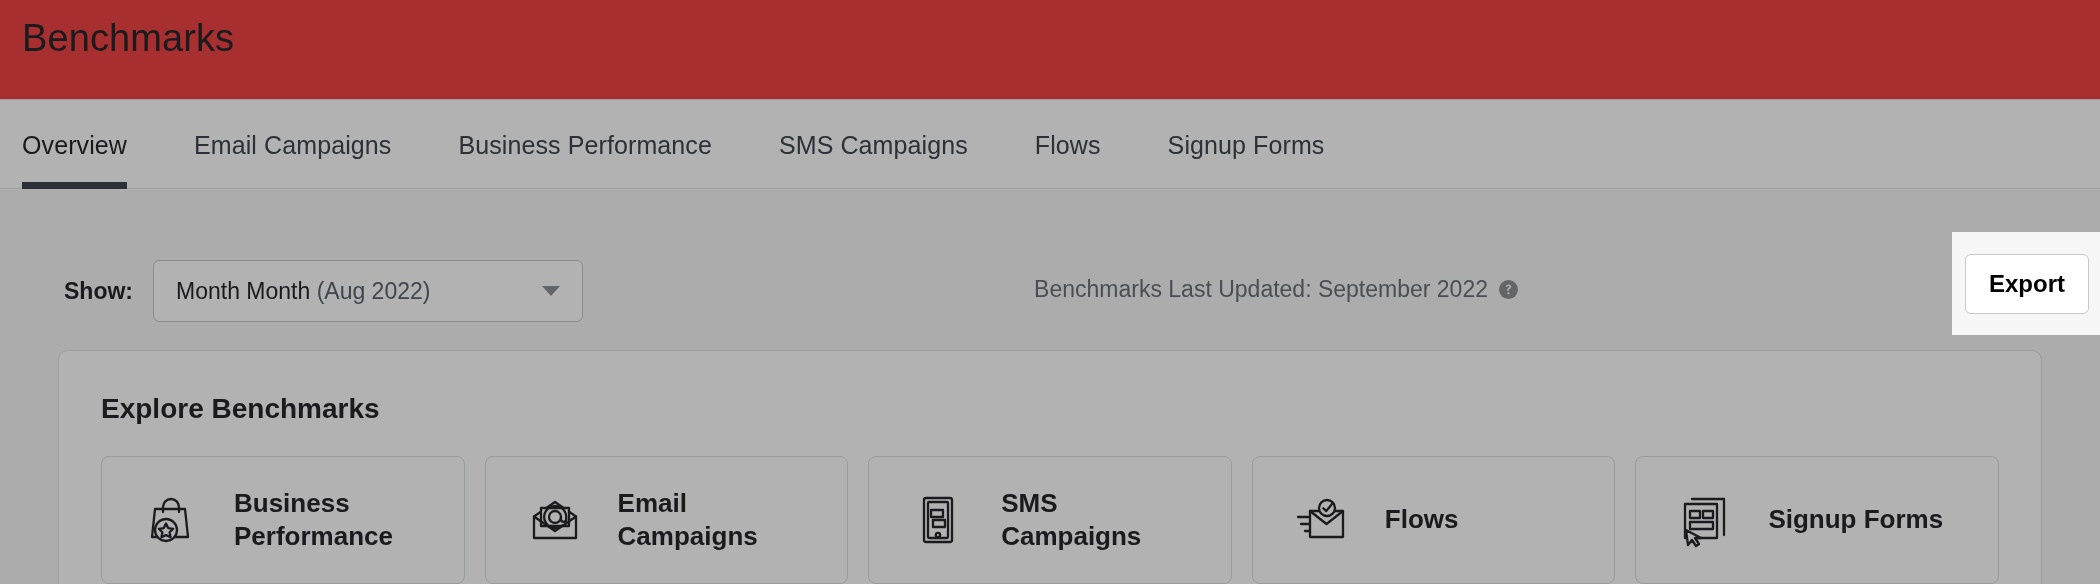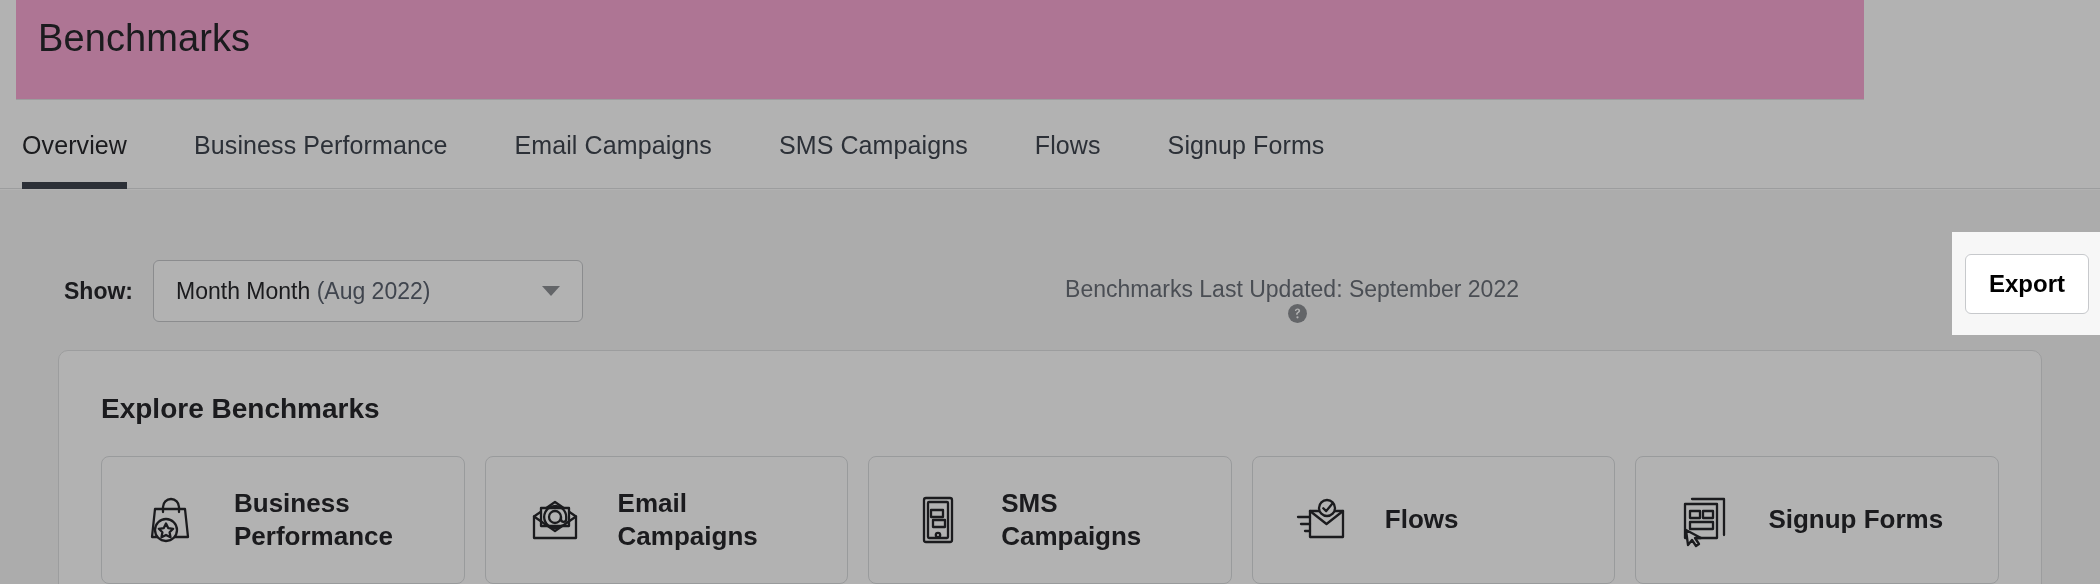--- a/index.html
+++ b/index.html
@@ -20,25 +20,25 @@
     position: relative;
     width: 2100px;
     height: 584px;
     background: #ffffff;
     overflow: hidden;
   }
 
   
   .page-header {
     position: absolute;
-    left: 16px;
+    left: 0;
     top: 0;
-    width: 1848px;
+    width: 2100px;
     height: 100px;
-    background: #f9a8d4;
+    background: #ef4444;
     border-bottom: 1px solid #e0e1e2;
     box-sizing: border-box;
   }
   .page-title {
     position: absolute;
     left: 22px;
     top: 16px;
     font-size: 38px;
     font-weight: 400;
     color: #27282b;
@@ -151,21 +151,20 @@
     border-right: 9px solid transparent;
     border-top: 10px solid #8e9196;
   }
 
   .updated-group {
     position: absolute;
     right: 198px;
     top: 86px;
     display: flex;
     align-items: center;
-    flex-direction: column;
   }
   .updated-text {
     font-size: 23px;
     color: #6b7079;
     white-space: nowrap;
   }
   .help-icon {
     margin-left: 10px;
     width: 21px;
     height: 21px;
@@ -282,24 +281,24 @@
 
   <div class="page-header">
     <div class="page-title">Benchmarks</div>
   </div>
 
   <div class="tab-bar">
     <div class="tab active">
       <span>Overview</span>
     </div>
     <div class="tab">
+      <span>Email Campaigns</span>
+    </div>
+    <div class="tab">
       <span>Business Performance</span>
-    </div>
-    <div class="tab">
-      <span>Email Campaigns</span>
     </div>
     <div class="tab">
       <span>SMS Campaigns</span>
     </div>
     <div class="tab">
       <span>Flows</span>
     </div>
     <div class="tab">
       <span>Signup Forms</span>
     </div>

